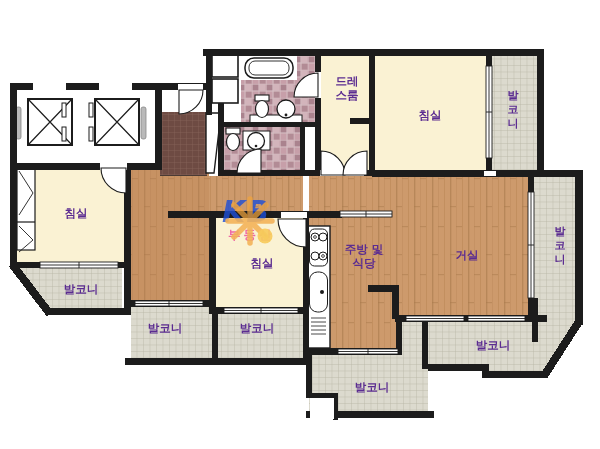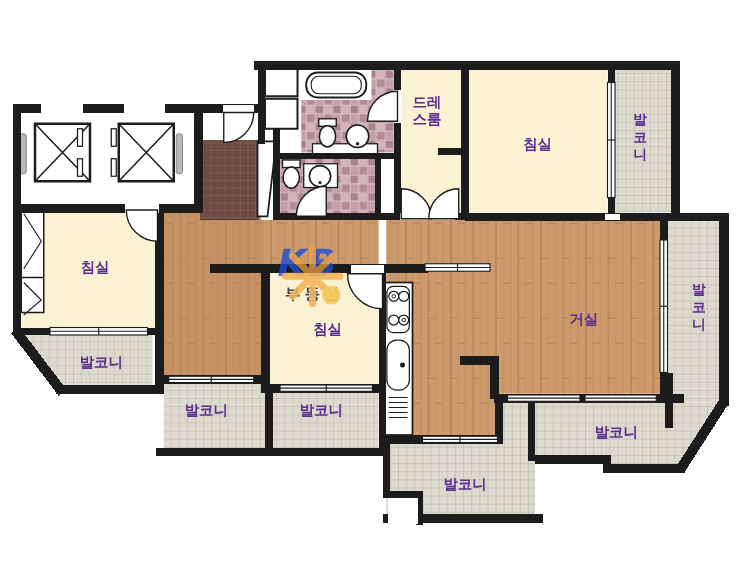--- a/index.html
+++ b/index.html
@@ -1,29 +1,29 @@
 <!DOCTYPE html>
 <html><head>
 <meta charset="utf-8">
 <style>
   html,body{margin:0;padding:0;background:#fff;}
   #plan{position:relative;width:600px;height:449px;background:#ffffff;overflow:hidden;
         font-family:"DejaVu Sans",sans-serif;}
   #plan svg{position:absolute;left:0;top:0;}
   .lbl{position:absolute;transform:translate(-50%,-50%);color:#5B2C91;font-weight:bold;
-       font-size:11.5px;line-height:1.18;white-space:nowrap;
+       font-size:11.5px;line-height:1.18;text-align:center;white-space:nowrap;
        font-family:"DejaVu Sans",sans-serif;}
   .wrap2{white-space:normal;width:34px;word-break:break-all;}
   .wrapk{white-space:normal;width:56px;word-break:keep-all;}
   .vert{white-space:normal;width:13px;word-break:break-all;font-size:11px;line-height:1.25;}
   #watermark{position:absolute;left:222px;top:194px;width:150px;height:60px;opacity:.8;
              pointer-events:none;}
   #wm-brand{position:absolute;left:0;top:0;font-size:30px;font-weight:bold;font-style:italic;
             color:#1d4ed8;letter-spacing:1px;}
-  #wm-sub{position:absolute;left:6px;top:33px;font-size:12.5px;font-weight:bold;color:#0f172a;
+  #wm-sub{position:absolute;left:6px;top:33px;font-size:12.5px;font-weight:bold;color:#ec4899;
           letter-spacing:3px;}
   #wm-star{position:absolute;left:64px;top:0px;}
 </style>
 </head>
 <body>
 
 <div id="plan">
 <svg width="600" height="449" viewBox="0 0 600 449">
   <defs>
     <pattern id="wood" width="18" height="48" patternUnits="userSpaceOnUse">
@@ -292,17 +292,18 @@
   </div>
 
   <div class="lbl wrap2" style="left:347px;top:89px;">드레스룸</div>
   <div class="lbl" style="left:430px;top:116px;">침실</div>
   <div class="lbl vert" style="left:513px;top:110px;">발코니</div>
   <div class="lbl" style="left:76px;top:214px;">침실</div>
   <div class="lbl" style="left:81px;top:290px;">발코니</div>
   <div class="lbl" style="left:262px;top:264px;">침실</div>
   <div class="lbl" style="left:165px;top:329px;">발코니</div>
   <div class="lbl" style="left:257px;top:329px;">발코니</div>
+  <div class="lbl wrapk" style="left:364px;top:257px;">주방 및 식당</div>
   <div class="lbl" style="left:467px;top:256px;">거실</div>
   <div class="lbl vert" style="left:560px;top:246px;">발코니</div>
   <div class="lbl" style="left:493px;top:346px;">발코니</div>
   <div class="lbl" style="left:372px;top:388px;">발코니</div>
 </div>
 
 </body></html>

